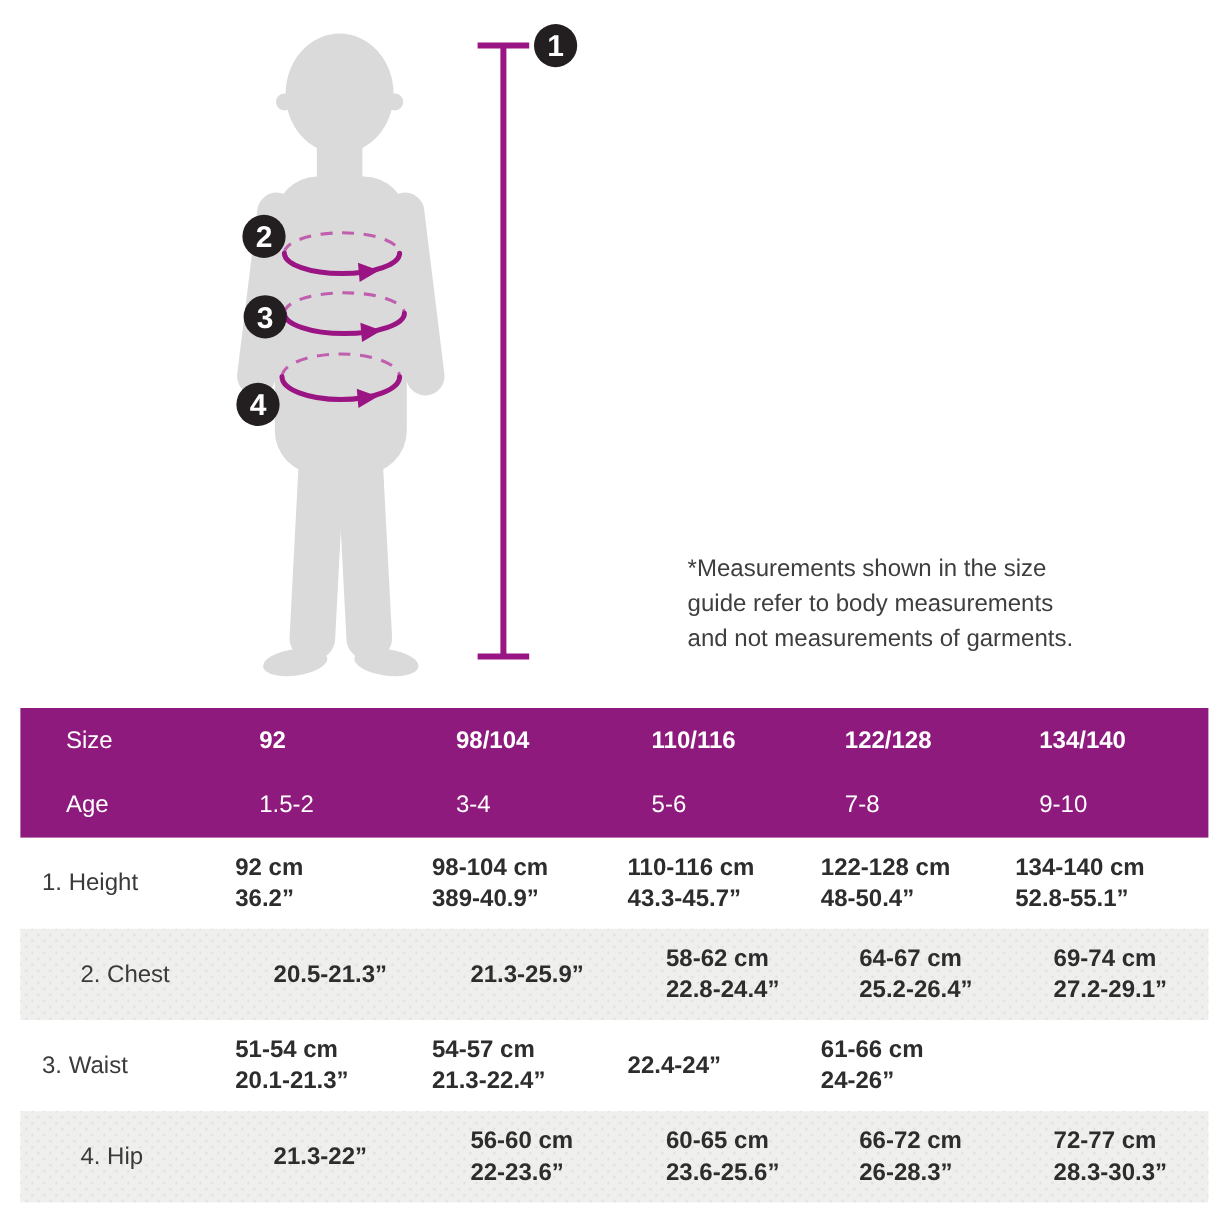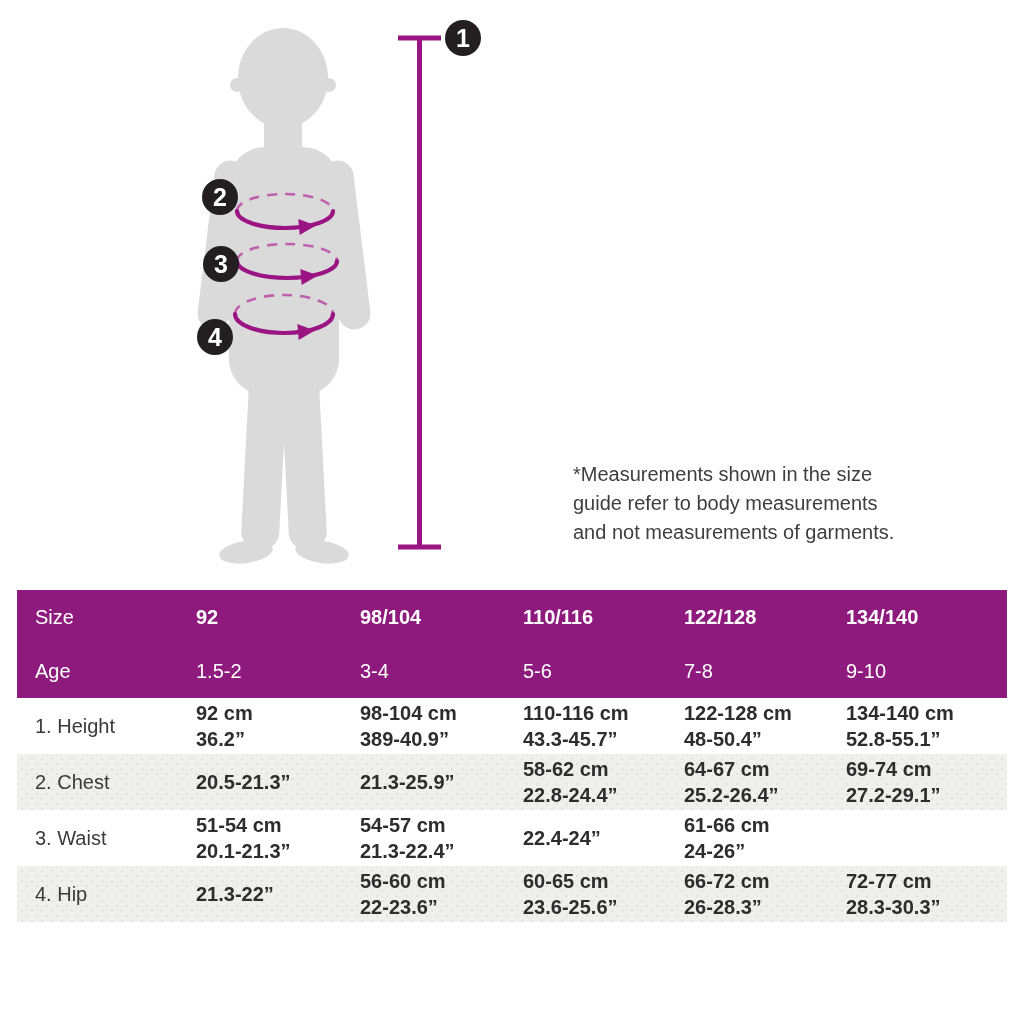--- a/index.html
+++ b/index.html
@@ -18,28 +18,28 @@
 
   
   .note{position:absolute;left:573px;top:460px;width:400px;color:var(--note-text);
         font-size:20px;line-height:29px;}
 
   
   .size-table{position:absolute;left:17px;top:590px;width:990px;}
   .grid-cols{display:grid;grid-template-columns:179px 164px 163px 161px 162px 161px;align-items:center;}
   .thead{background:var(--header-bg);color:var(--header-text);height:108px;
          display:grid;grid-template-rows:1fr 1fr;}
-  .hcell{font-size:20px;font-weight:400;}
+  .hcell{font-size:20px;font-weight:400;margin-left:20px;}
   .hcell.rowlabel{padding-left:18px;}
   .hcell.bold{font-weight:700;}
-  .trow{height:56px;}
+  .trow{height:76px;}
   .trow.alt{background-color:var(--alt-row-bg);
     background-image:radial-gradient(var(--alt-row-dot) 1px, rgba(0,0,0,0) 1.4px),
                      radial-gradient(var(--alt-row-dot) 1px, rgba(0,0,0,0) 1.4px);
-    background-size:10px 10px;background-position:0 0,5px 5px;}
+    background-size:10px 10px;background-position:0 0,5px 5px;padding-left:32px;}
   .rlabel{font-size:20px;color:var(--label-text);padding-left:18px;}
   .cell{font-size:20px;font-weight:700;color:var(--value-text);line-height:26px;}
 </style>
 </head>
 <body>
 
 <div class="stage">
 
   <svg class="figure-svg" viewBox="0 0 512 580">
 

